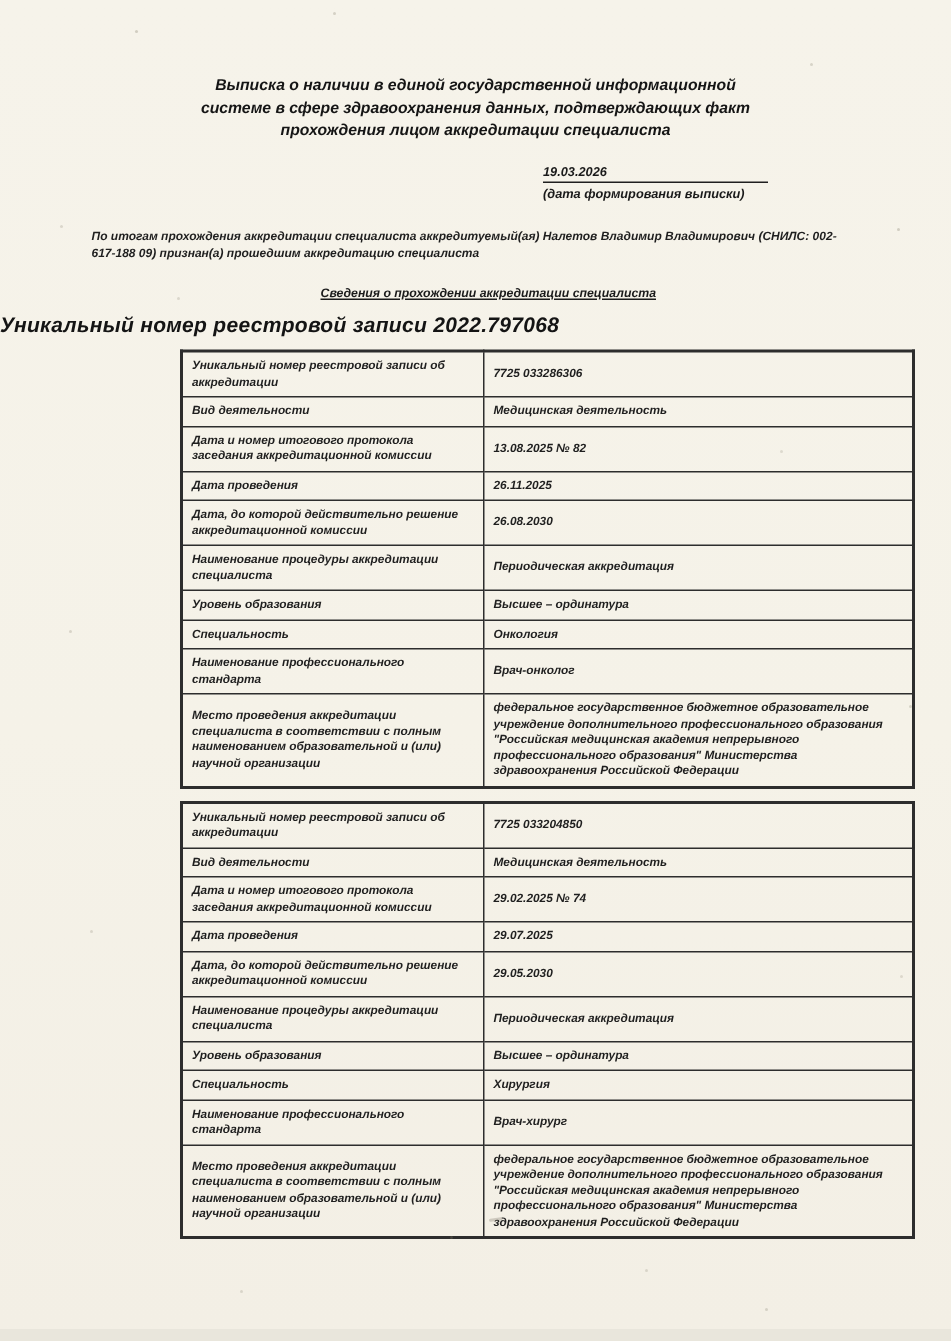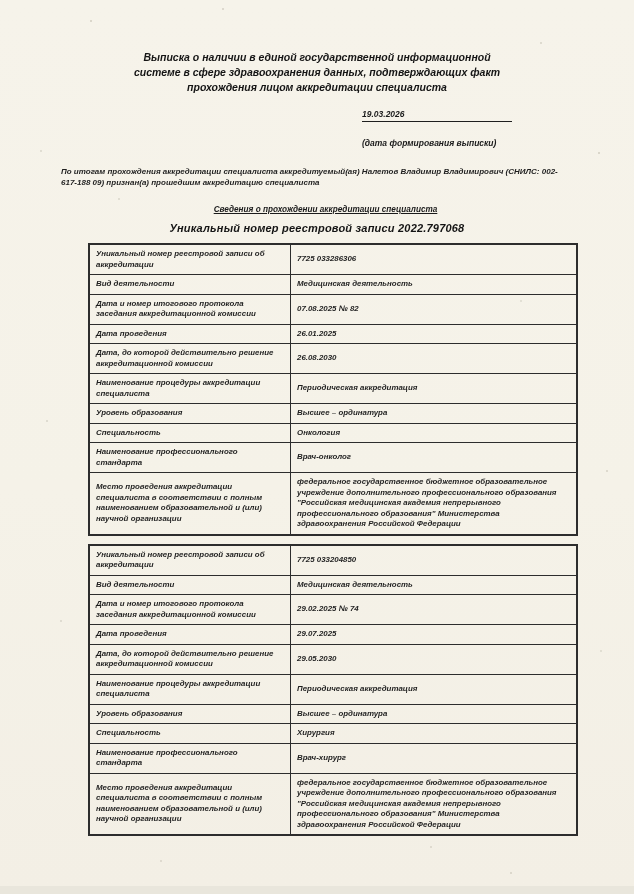--- a/index.html
+++ b/index.html
@@ -32,21 +32,21 @@
   .date-block {
     width: 150px;
     margin: 14px 122px 0 auto;
     font-weight: bold;
     font-style: italic;
     font-size: 8.5px;
     line-height: 11px;
     color: #1a1a1a;
   }
   .date-value { padding-bottom: 1px; }
-  .date-caption { border-top: 1.3px solid #1f1f1f; padding-top: 16px; }
+  .date-caption { border-top: 1.3px solid #1f1f1f; padding-top: 2px; }
 
   .intro {
     width: 512px;
     margin: 17px auto 0;
     text-align: left;
     font-weight: bold;
     font-style: italic;
     font-size: 8px;
     line-height: 11px;
     color: #1f1f1f;
@@ -58,31 +58,30 @@
     font-weight: bold;
     font-style: italic;
     font-size: 8.2px;
     text-decoration: underline;
     color: #1b1b1b;
     padding-left: 17px;
   }
 
   .record-heading {
     margin-top: 8px;
-    text-align: center;
-    font-weight: bold;
-    font-style: italic;
-    font-size: 11px;
+    font-weight: bold;
+    font-style: italic;
+    font-size: 14px;
     letter-spacing: 0.2px;
     color: #141414;
   }
 
   table.acc-table {
     width: 490px;
-    margin: 9px 0 0 88px;
+    margin: 9px 0 0 120px;
     border-collapse: collapse;
     table-layout: fixed;
     border: 2px solid #2d2d2d;
   }
   table.acc-table.second { margin-top: 8px; }
   table.acc-table td {
     border: 1.4px solid #2d2d2d;
     font-weight: bold;
     font-style: italic;
     font-size: 7.9px;
@@ -157,26 +156,26 @@
           <td class="val">7725 033286306</td>
         </tr>
 
         <tr>
           <td class="lbl">Вид деятельности</td>
           <td class="val">Медицинская деятельность</td>
         </tr>
 
         <tr>
           <td class="lbl">Дата и номер итогового протокола заседания аккредитационной комиссии</td>
-          <td class="val">07.08.2025 № 82</td>
+          <td class="val">13.08.2025 № 82</td>
         </tr>
 
         <tr>
           <td class="lbl">Дата проведения</td>
-          <td class="val">26.01.2025</td>
+          <td class="val">26.11.2025</td>
         </tr>
 
         <tr>
           <td class="lbl">Дата, до которой действительно решение аккредитационной комиссии</td>
           <td class="val">26.08.2030</td>
         </tr>
 
         <tr>
           <td class="lbl">Наименование процедуры аккредитации специалиста</td>
           <td class="val">Периодическая аккредитация</td>

